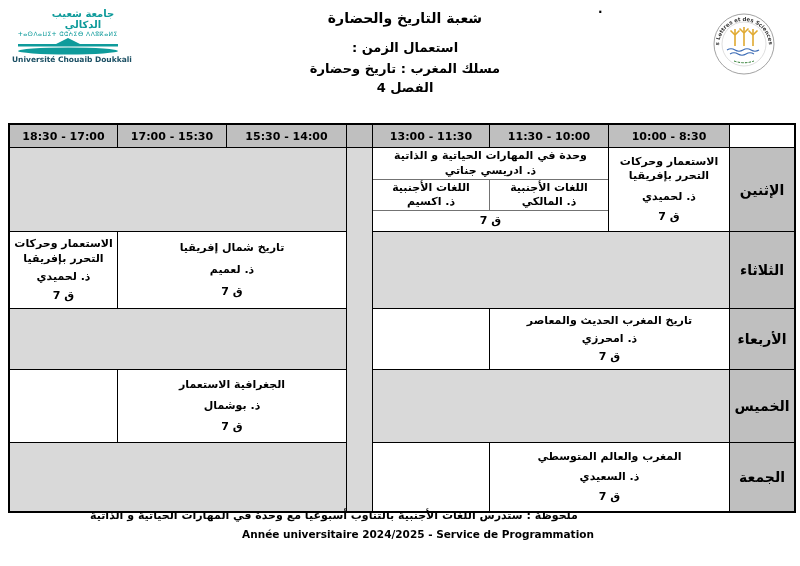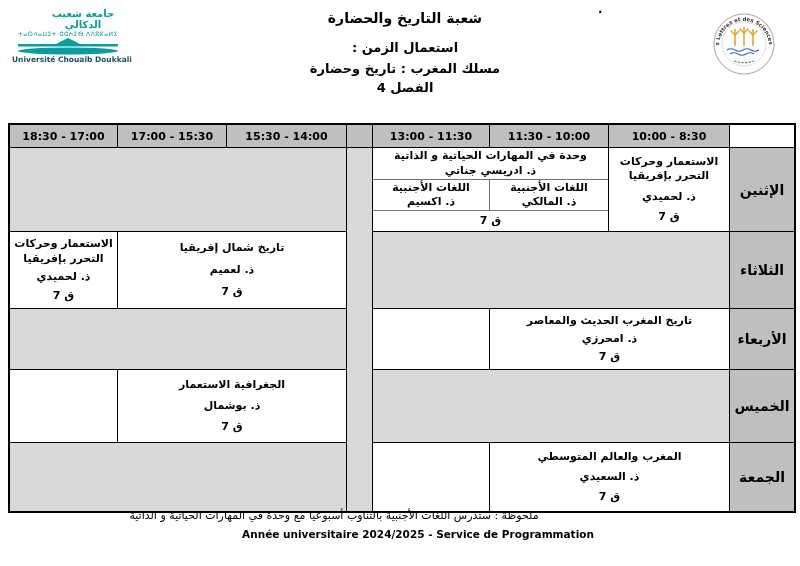--- a/index.html
+++ b/index.html
@@ -46,21 +46,21 @@
   .day{background:var(--hdr-gray);display:flex;align-items:center;justify-content:center;
       font-size:14px;font-weight:bold;direction:rtl;}
   .course{display:flex;flex-direction:column;justify-content:space-evenly;align-items:center;
       text-align:center;direction:rtl;font-weight:bold;font-size:11px;line-height:1.3;
       padding:1px 3px;}
   .nest{display:grid;grid-template-columns:116px 118px;grid-template-rows:31px 30px 20px;
       gap:1px;background:#737373;}
   .nest .course{font-size:11px;}
   
   .note{position:absolute;left:0;top:509px;width:668px;text-align:center;
-      font-size:11px;font-weight:normal;direction:rtl;}
+      font-size:11px;font-weight:bold;direction:rtl;}
   .year{position:absolute;left:0;top:528px;width:800px;text-align:center;
       font-size:10.5px;font-weight:bold;padding-left:36px;}
 </style>
 </head>
 <body>
 
 <div class="ucd-logo">
   <div class="ucd-ar">جامعة شعيب الدكالي</div>
   <div class="ucd-tif">ⵜⴰⵙⴷⴰⵡⵉⵜ ⵛⵛⵄⵉⴱ ⴷⴷⵓⴽⴰⵍⵉ</div>
   <svg class="ucd-band" width="100" height="17" viewBox="0 0 100 17">

